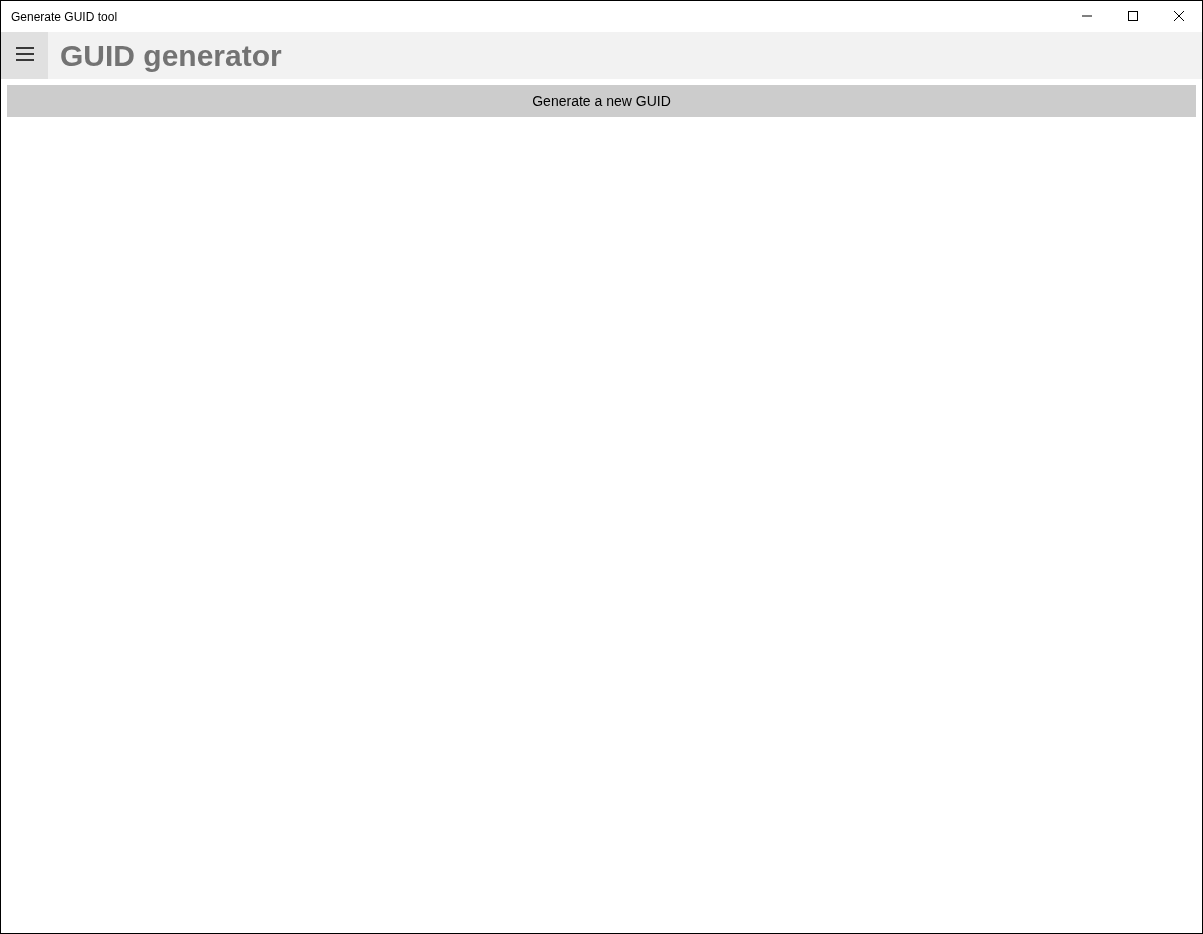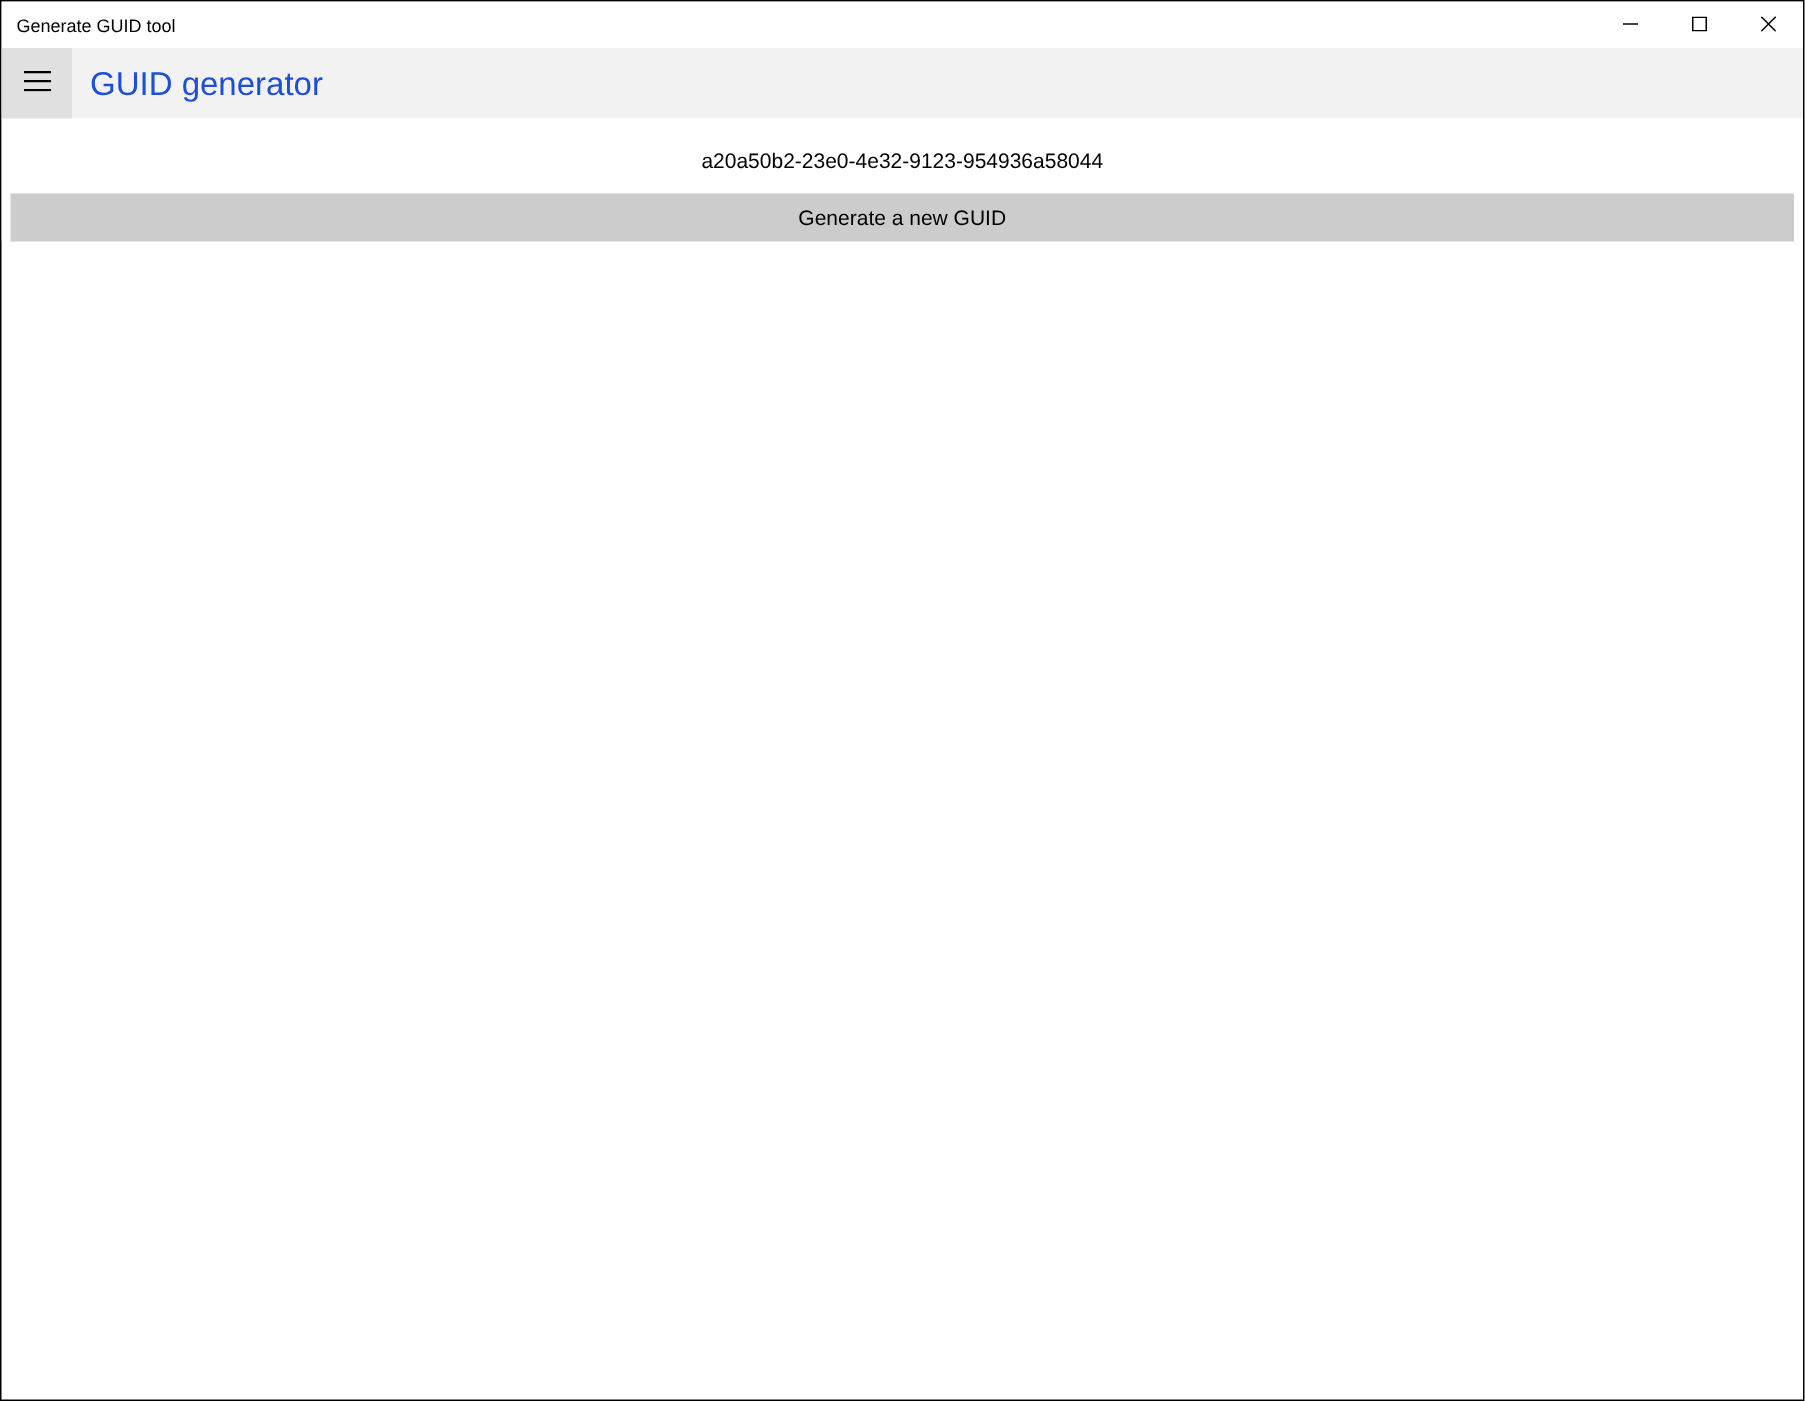--- a/index.html
+++ b/index.html
@@ -59,23 +59,23 @@
       display: flex;
       align-items: center;
       justify-content: center;
       cursor: pointer;
     }
     .hamburger-btn svg {
       width: 18px;
       height: 14px;
     }
     .page-title {
-      font-size: 22px;
-      font-weight: 400;
-      color: #1d4ed8;
+      font-size: 30px;
+      font-weight: 700;
+      color: #737373;
       margin-left: 12px;
     }
     .content {
       padding: 6px 6px 0 6px;
       background: #ffffff;
     }
     .guid-display {
       text-align: center;
       font-size: 14px;
       color: #000000;
@@ -132,15 +132,14 @@
         <line x1="0" y1="1" x2="18" y2="1" stroke="#000" stroke-width="1.5"></line>
         <line x1="0" y1="7" x2="18" y2="7" stroke="#000" stroke-width="1.5"></line>
         <line x1="0" y1="13" x2="18" y2="13" stroke="#000" stroke-width="1.5"></line>
       </svg>
     </span>
   </button>
   <div class="page-title">GUID generator</div>
 </div>
 
 <div class="content">
-  <div class="guid-display">a20a50b2-23e0-4e32-9123-954936a58044</div>
   <button class="action-button">Generate a new GUID</button>
 </div>
 
 </body></html>

